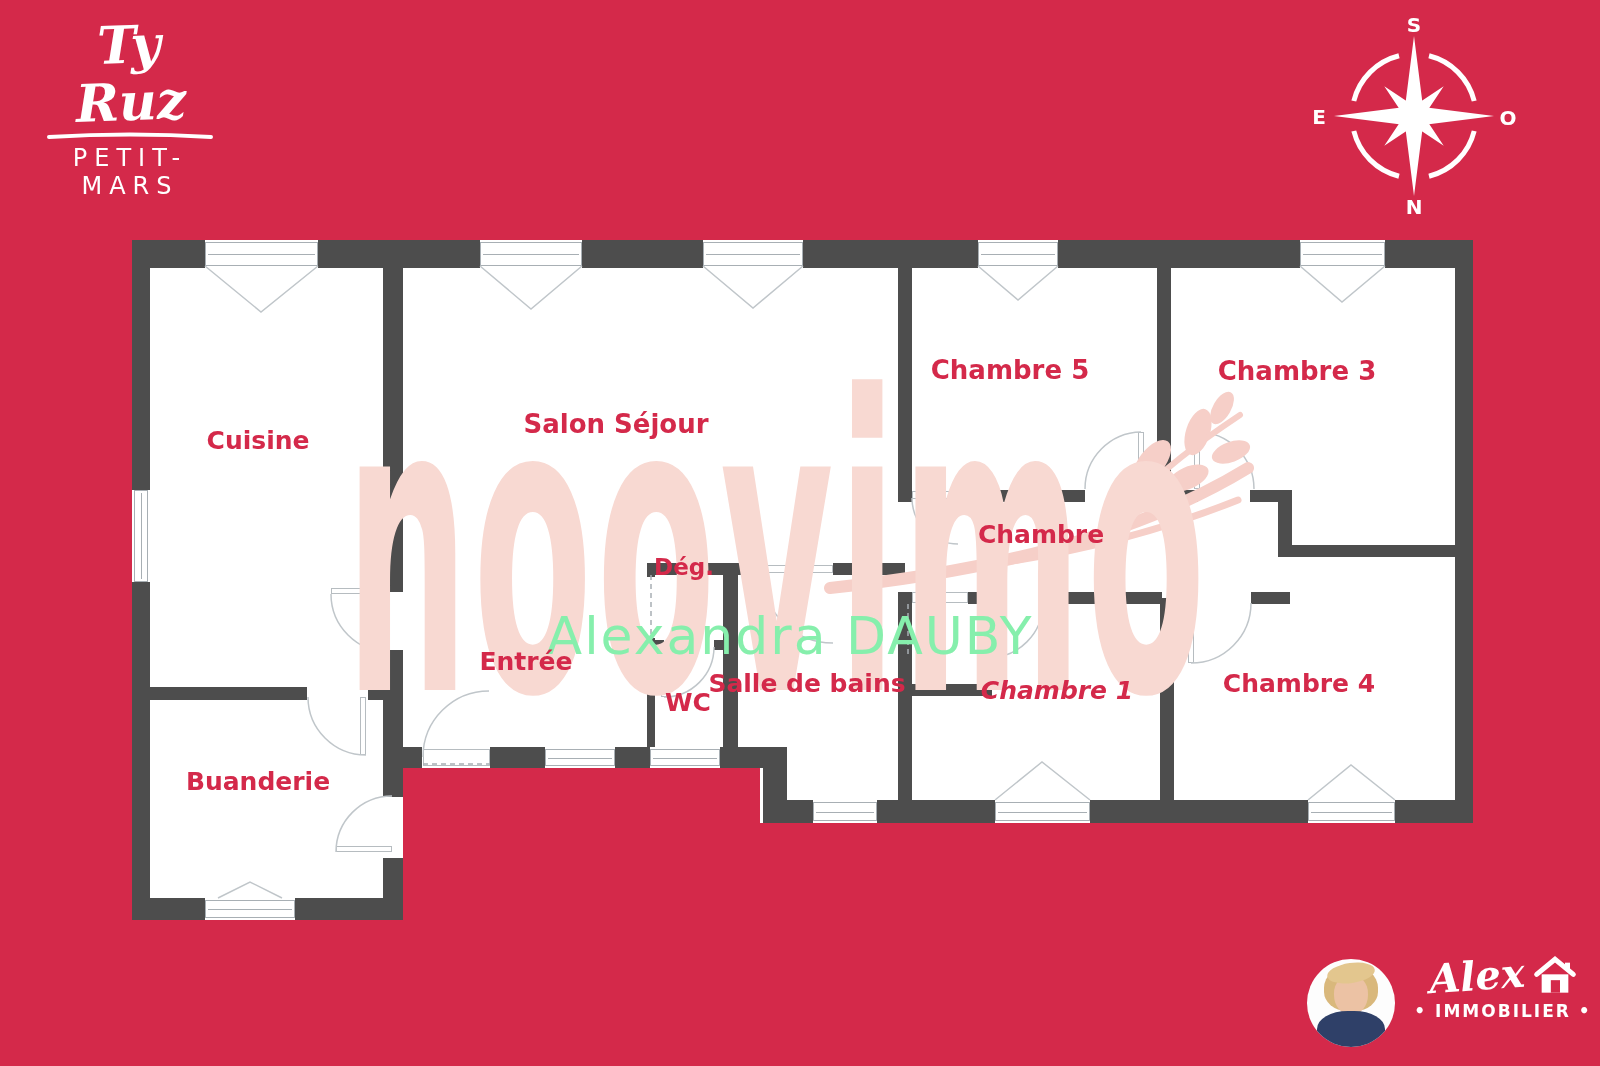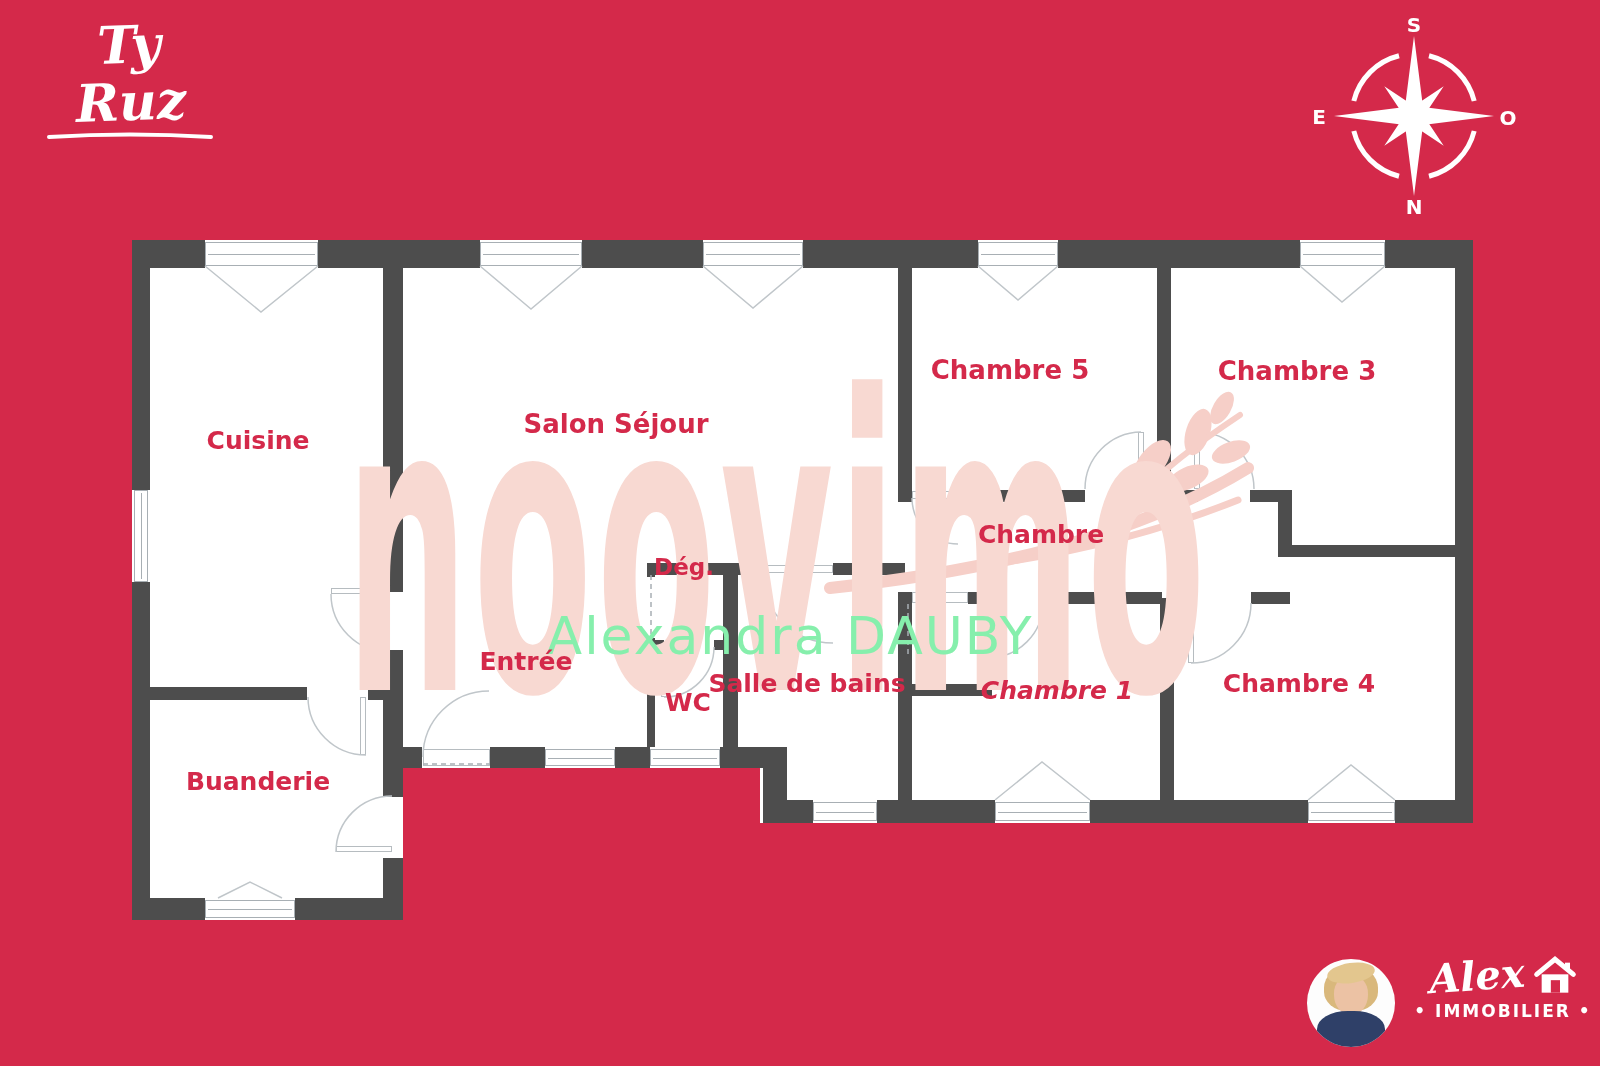--- a/index.html
+++ b/index.html
@@ -53,20 +53,21 @@
 </head>
 <body>
 
 <div class="canvas">
 
   <div class="brand">
     <span class="brand-script">Ty Ruz</span>
     <svg class="brand-underline" width="170" height="8" viewBox="0 0 170 8">
         <path d="M4 5 Q 85 0 166 5" stroke="#ffffff" stroke-width="4" fill="none" stroke-linecap="round"></path>
       </svg>
+    <span class="brand-sub">PETIT-MARS</span>
   </div>
 
   <svg class="compass" width="204" height="204" viewBox="-102 -102 204 204">
     <g stroke="#fff" stroke-width="5" fill="none">
       <path d="M 60.2 15.0 A 62 62 0 0 1 15.0 60.2"></path>
       <path d="M -15.0 60.2 A 62 62 0 0 1 -60.2 15.0"></path>
       <path d="M -60.2 -15.0 A 62 62 0 0 1 -15.0 -60.2"></path>
       <path d="M 15.0 -60.2 A 62 62 0 0 1 60.2 -15.0"></path>
     </g>
     <path fill="#fff" transform="rotate(45)" d="M 0 -42 L 7 -7 L 42 0 L 7 7 L 0 42 L -7 7 L -42 0 L -7 -7 Z"></path>

